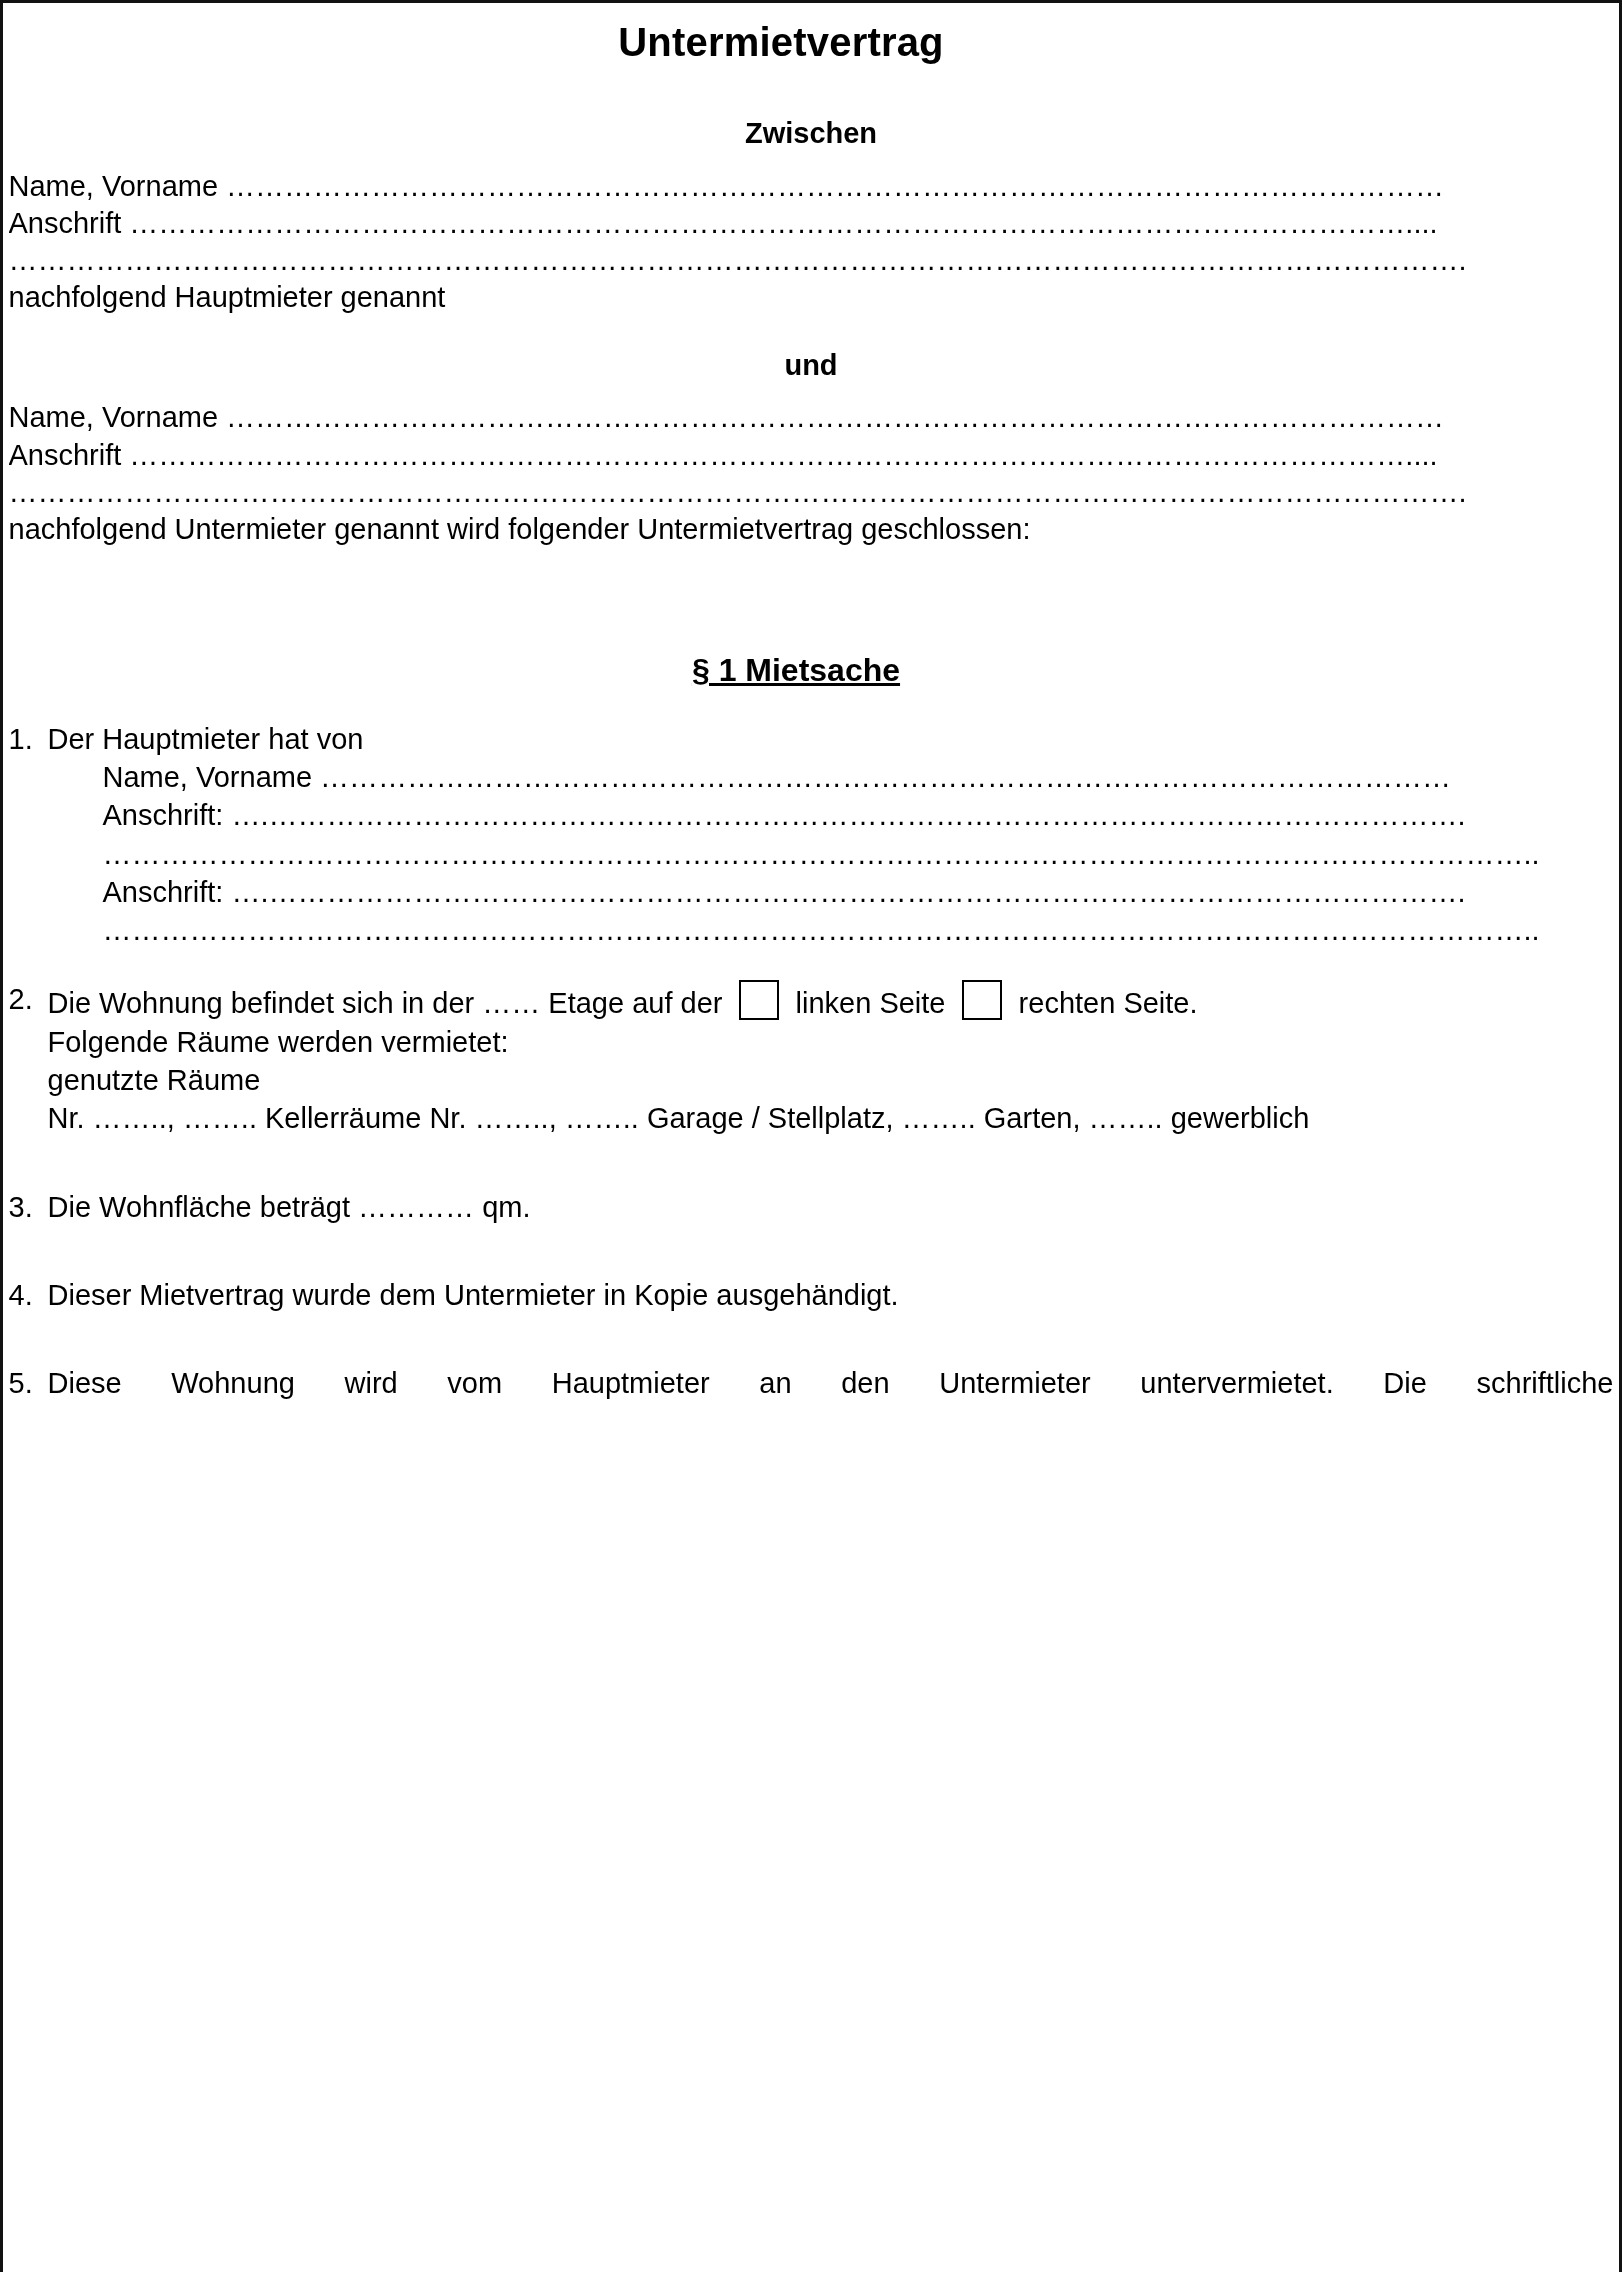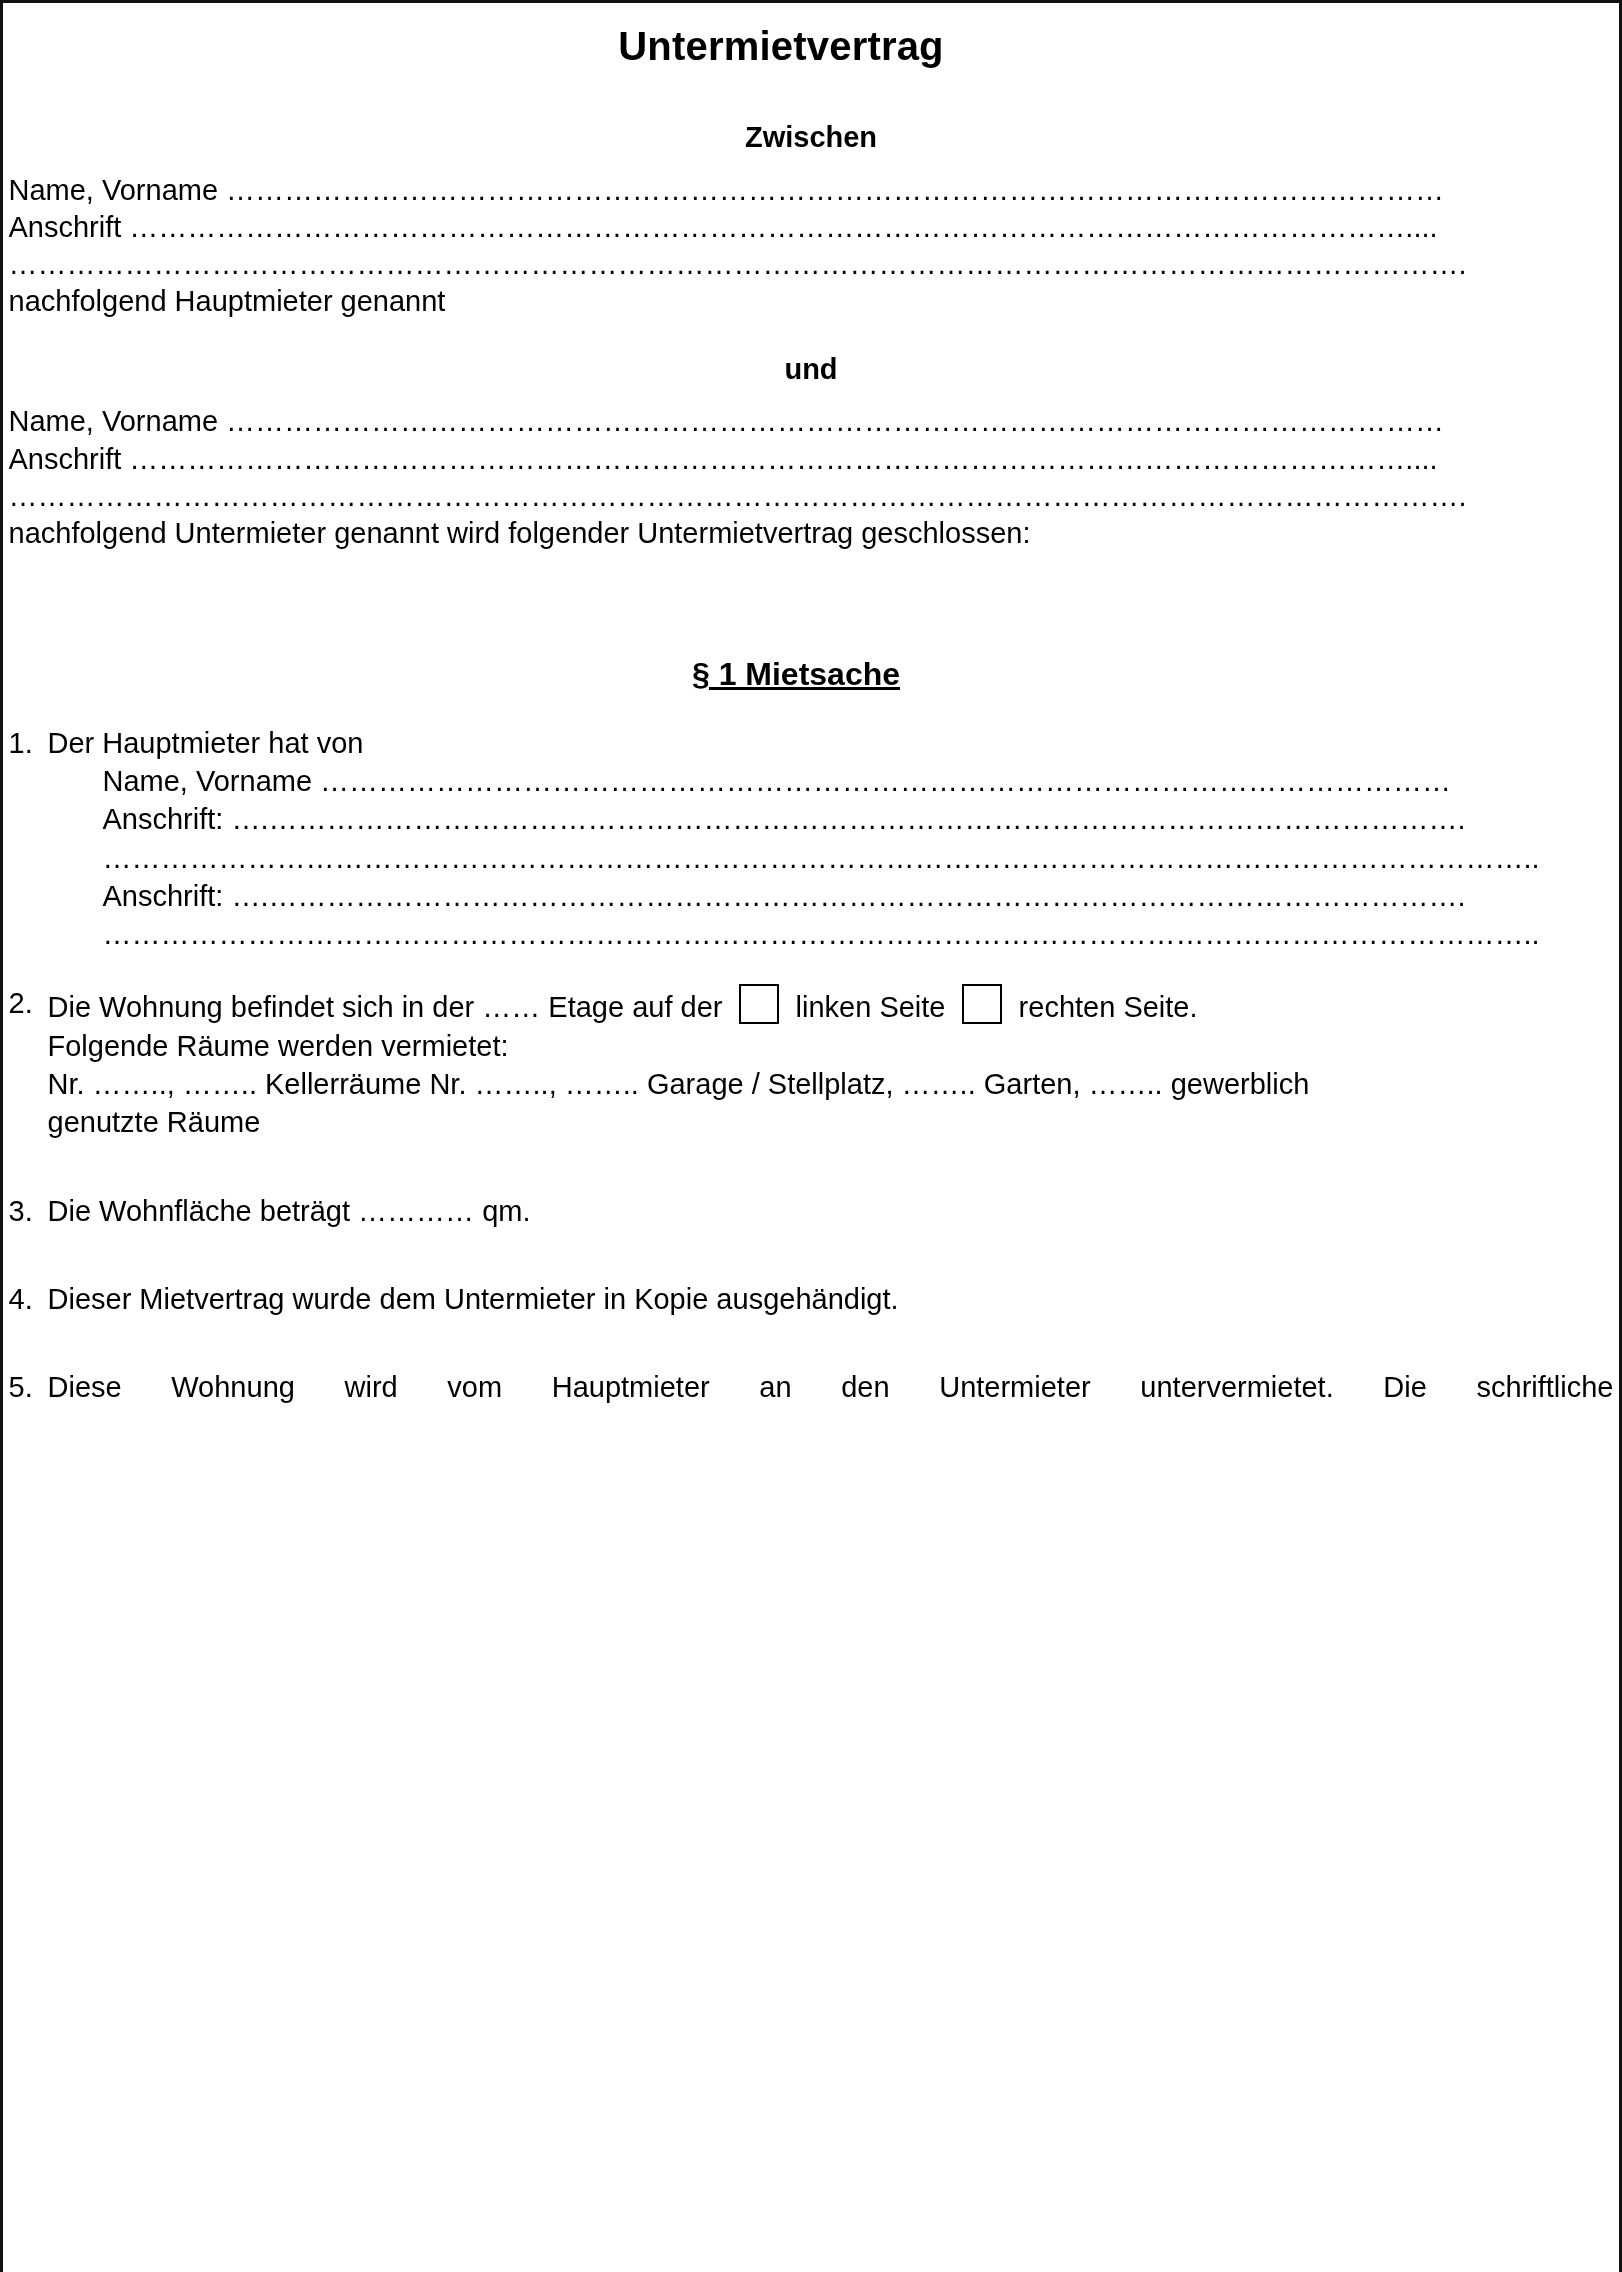--- a/index.html
+++ b/index.html
@@ -40,23 +40,23 @@
     position: absolute;
     left: 0;
     top: 0px;
     width: 1622px;
     height: 2.6px;
     background: #111;
   }
   .content {
     position: absolute;
     left: 8.5px;
-    top: 0px;
+    top: 8px;
     width: 1605px;
-    padding: 12px 0 0 0;
+    padding: 0 0 0 0;
   }
   h1.doc-title {
     font-size: 40px;
     font-weight: bold;
     text-align: center;
     margin: 12px 0 0 0;
     letter-spacing: 0.2px;
     padding-right: 60px;
   }
   .block {
@@ -169,22 +169,22 @@
       <div class="num">2.</div>
       <div class="body">
         <div class="row">
           <span>Die Wohnung befindet sich in der …… Etage auf der</span>
           <span class="checkbox"></span>
           <span>linken Seite</span>
           <span class="checkbox"></span>
           <span>rechten Seite.</span>
         </div>
         <div class="row">Folgende Räume werden vermietet:</div>
+        <div class="row">genutzte Räume</div>
         <div class="row">Nr. …….., …….. Kellerräume Nr. …….., …….. Garage / Stellplatz, …….. Garten, …….. gewerblich</div>
-        <div class="row">genutzte Räume</div>
       </div>
     </div>
 
     <div class="spacer-l"></div>
 
     <div class="numitem">
       <div class="num">3.</div>
       <div class="body">
         <div class="row">Die Wohnfläche beträgt  ………… qm.</div>
       </div>

